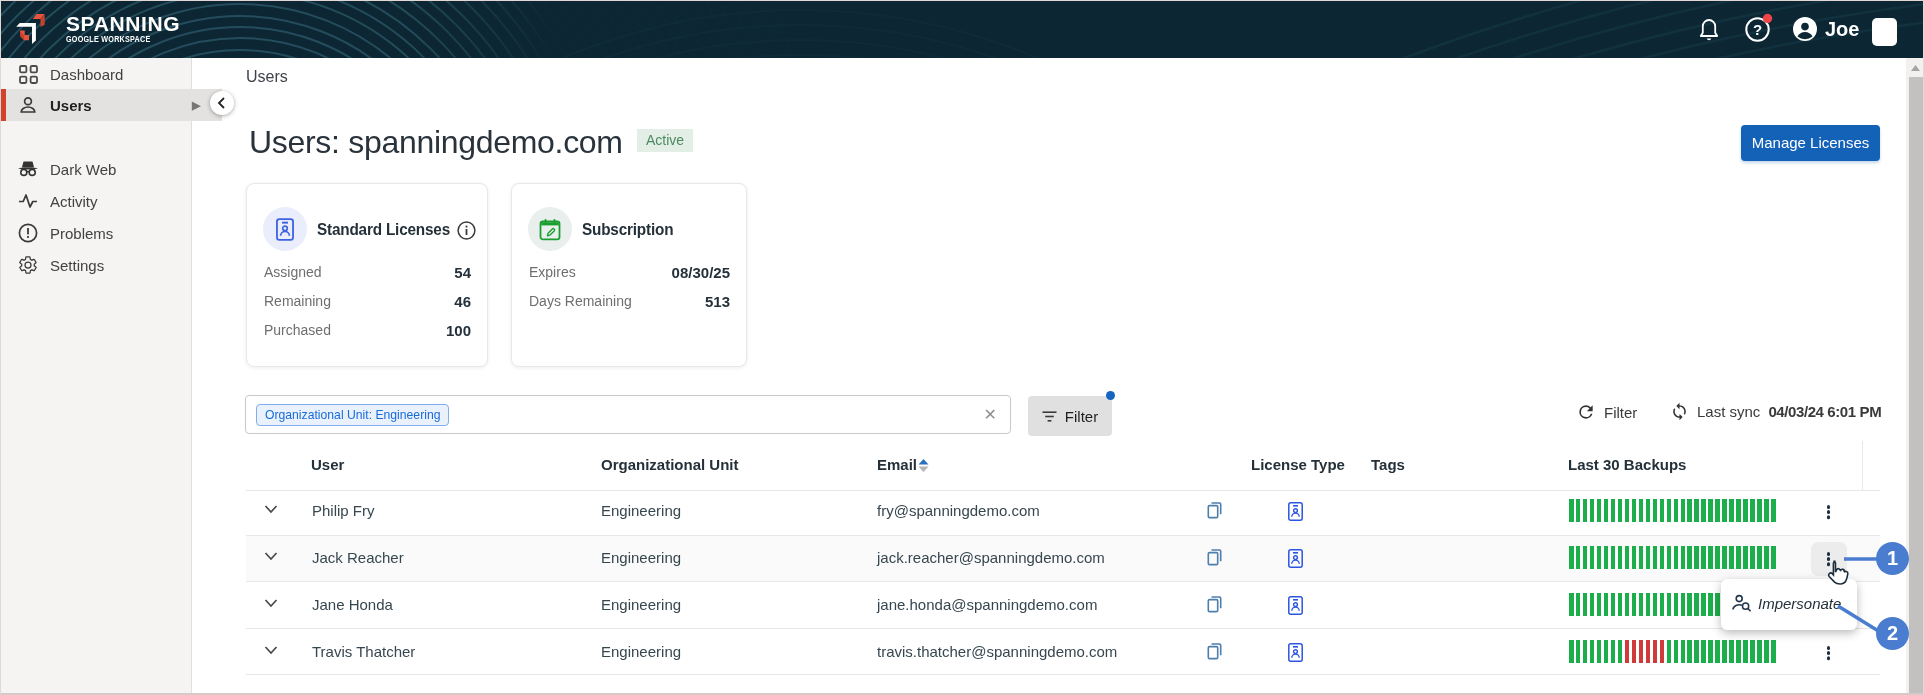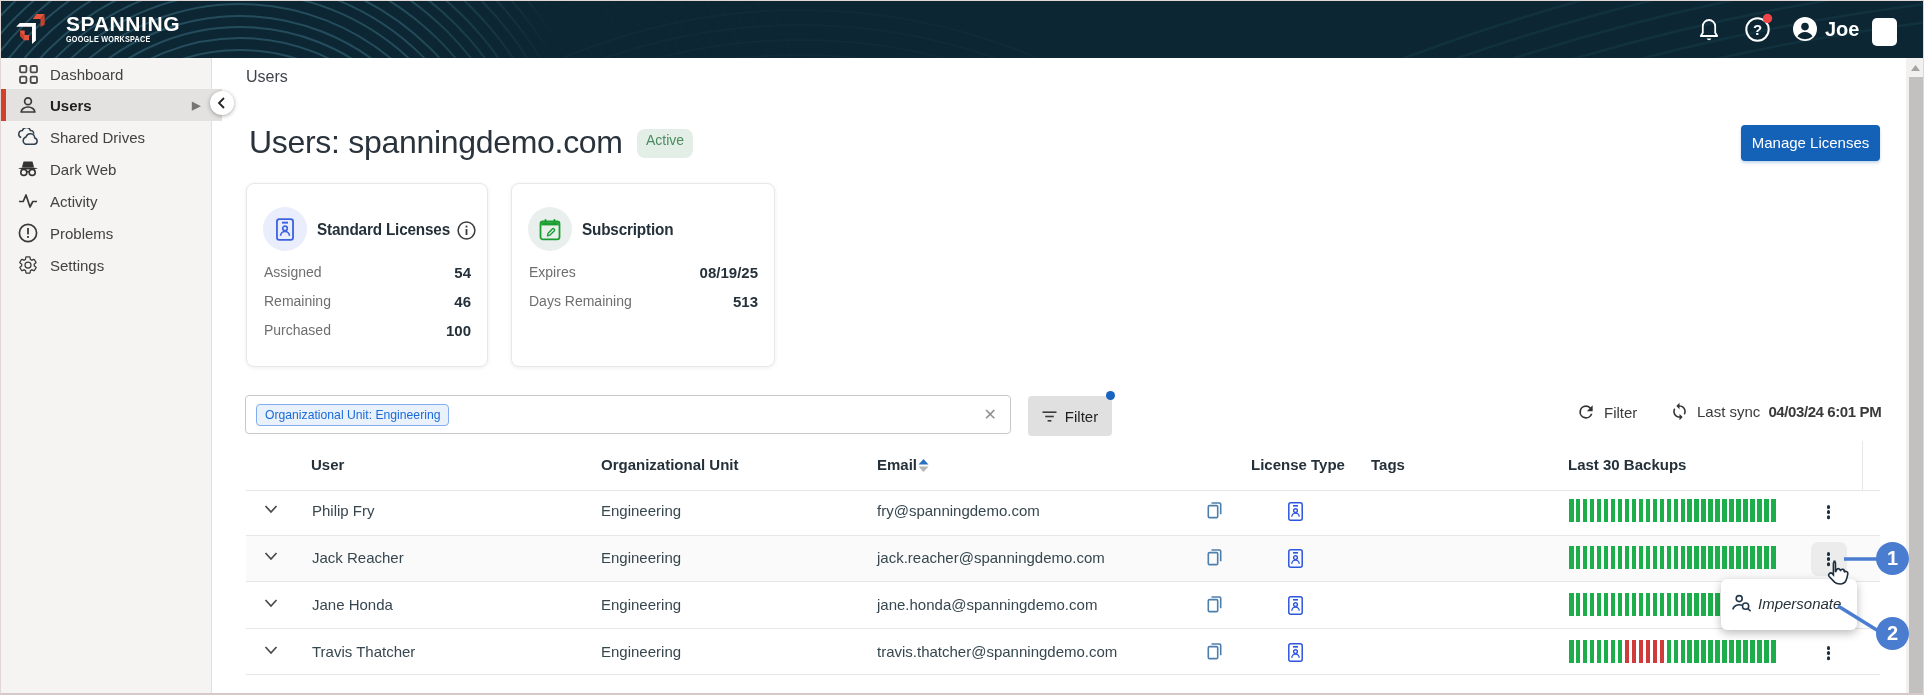--- a/index.html
+++ b/index.html
@@ -14,34 +14,34 @@
   #topbar { position:absolute; left:0; top:0; width:1924px; height:58px; background:#0c2733; overflow:hidden; }
   #topbar svg.waves { position:absolute; left:0; top:0; }
   .logo-text { position:absolute; left:66px; top:13px; color:#fff; }
   .logo-text .l1 { font-size:21px; font-weight:bold; letter-spacing:0.6px; line-height:21px; }
   .logo-text .l2 { font-size:9px; font-weight:bold; letter-spacing:0.3px; line-height:10px; transform:scaleX(0.8); transform-origin:left; }
   .topicon { position:absolute; top:0; height:58px; display:flex; align-items:center; }
   #joe { color:#fff; font-size:20px; font-weight:bold; }
   #kbox { position:absolute; left:1872px; top:18px; width:25px; height:28px; background:#fff; border-radius:5px; color:#0c2733; font-weight:bold; font-size:15px; text-align:center; line-height:28px; letter-spacing:-1px;padding-left:24px; }
 
   
-  #sidebar { position:absolute; left:0; top:58px; width:212px; height:637px; background:#f5f4f3; border-right:1px solid #e2e0de; }
+  #sidebar { position:absolute; left:0; top:58px; width:192px; height:637px; background:#f5f4f3; border-right:1px solid #e2e0de; }
   .nav-item { position:absolute; left:0; width:222px; height:32px; display:flex; align-items:center; color:#424242; font-size:15px; }
   .nav-item .ic { width:24px; height:24px; margin-left:16px; margin-right:10px; flex:0 0 24px; display:flex; align-items:center; justify-content:center; }
   .nav-item.sel { background:#e3e2e1; font-weight:bold; color:#212121; }
   .nav-item.sel::before { content:""; position:absolute; left:0; top:0; width:6px; height:32px; background:#d2422a; }
   #collapse { position:absolute; left:210px; top:91px; width:24px; height:24px; background:#fff; border-radius:50%; box-shadow:0 1px 4px rgba(0,0,0,.35); z-index:5; display:flex; align-items:center; justify-content:center; }
   #crumb { position:absolute; left:246px; top:68px; font-size:16px; color:#3f444b; }
   #h1 { position:absolute; left:249px; top:124px; font-size:32px; font-weight:400; color:#2a333b; letter-spacing:-0.3px; }
-  #chip-active { position:absolute; left:637px; top:129px; width:56px; height:29px; background:#e3efe6; color:#4a8a60; font-size:14px; border-radius:8px; text-align:center; line-height:23px; }
+  #chip-active { position:absolute; left:637px; top:129px; width:56px; height:23px; background:#e3efe6; color:#4a8a60; font-size:14px; border-radius:0; text-align:center; line-height:23px; }
   #btn-manage { position:absolute; left:1741px; top:125px; width:139px; height:36px; background:#1461b8; border-radius:4px; color:#fff; font-size:15px; text-align:center; line-height:36px; box-shadow:0 2px 3px rgba(21,97,184,.25); }
 
   .card { position:absolute; top:183px; height:184px; background:#fff; border:1px solid #e8e8e8; border-radius:8px; box-shadow:0 1px 4px rgba(0,0,0,.07); }
   #card1 { left:246px; width:242px; }
-  #card2 { left:511px; width:264px;padding-left:37px; }
+  #card2 { left:511px; width:236px;padding-left:37px; }
   .card .badge { position:absolute; left:16px; top:23px; width:44px; height:44px; border-radius:50%; display:flex; align-items:center; justify-content:center; }
   .card .title { position:absolute; left:70px; top:36px; font-size:17px; font-weight:bold; color:#25313a; white-space:nowrap; letter-spacing:-0.2px; transform:scaleX(0.90); transform-origin:left; }
   .stat { position:absolute; left:17px; right:16px; height:20px; font-size:14px; color:#6e6e6e; }
   .stat b { float:right; font-size:15px; color:#25313a; }
 
   
   #filter-input { position:absolute; left:245px; top:395px; width:766px; height:39px; border:1px solid #c9c9c9; border-radius:4px; }
   #filter-chip { position:absolute; left:10px; top:8px; height:22px; padding:0 8px; background:#e9f1fd; border:1px solid #84acf0; border-radius:4px; color:#1a6bd8; font-size:12.2px; line-height:20px; }
   #filter-x { position:absolute; right:13px; top:9px; font-size:16px; color:#8f8f8f; }
   #btn-filter { position:absolute; left:1028px; top:396px; width:84px; height:40px; background:#e0e0e0; border-radius:4px; color:#1f1f1f; font-size:15px; display:flex; align-items:center; justify-content:center; gap:8px; }
@@ -173,26 +173,20 @@
             <rect x="11.6" y="11.6" width="6.4" height="6.4" rx="1.4"></rect>
           </g>
         </svg>
       </span>Dashboard</div>
   <div class="nav-item sel" style="top:31px"><span class="ic">
         <svg width="20" height="20" viewBox="0 0 20 20">
           <circle cx="10" cy="6.2" r="3.4" fill="none" stroke="#3a3a3a" stroke-width="1.7"></circle>
           <path d="M3.2 17 a6.8 5 0 0 1 13.6 0 Z" fill="none" stroke="#3a3a3a" stroke-width="1.7"></path>
         </svg>
       </span>Users<span style="position:absolute;left:192px;color:#757575;font-size:11px">▶</span></div>
-  <div class="nav-item" style="top:63px"><span class="ic">
-        <svg width="23" height="18" viewBox="0 0 23 18">
-          <path d="M4.2 9.5 a3.6 3.6 0 0 1 1.2-7 a4.2 4.2 0 0 1 8-.1 a3.1 3.1 0 0 1 3.3 3.3" fill="none" stroke="#33414e" stroke-width="1.5"></path>
-          <path d="M8.6 16.3 h8.6 a3.2 3.2 0 0 0 .5-6.3 a4.4 4.4 0 0 0-8.6-1.1 a3.9 3.9 0 0 0-.5 7.4 Z" fill="#f5f4f3" stroke="#33414e" stroke-width="1.5"></path>
-        </svg>
-      </span>Shared Drives</div>
   <div class="nav-item" style="top:95px"><span class="ic">
         <svg width="22" height="18" viewBox="0 0 22 18">
           <path d="M6.5 1.5 h9 l1.6 6 h-12.2 Z" fill="#333"></path>
           <path d="M1 8.2 c3-1 17-1 20 0 c-3 1.6-17 1.6-20 0 Z" fill="#333"></path>
           <circle cx="6.8" cy="12.4" r="3" fill="none" stroke="#333" stroke-width="1.6"></circle>
           <circle cx="15.2" cy="12.4" r="3" fill="none" stroke="#333" stroke-width="1.6"></circle>
           <path d="M9.8 12 a1.6 1 0 0 1 2.4 0" fill="none" stroke="#333" stroke-width="1.4"></path>
         </svg>
       </span>Dark Web</div>
   <div class="nav-item" style="top:127px"><span class="ic">
@@ -247,21 +241,21 @@
   <div class="badge" style="background:#e9efec">
       <svg width="22" height="23" viewBox="0 0 22 23">
         <rect x="1.5" y="3.4" width="19" height="18" rx="2.4" fill="none" stroke="#1b9e30" stroke-width="1.8"></rect>
         <rect x="2.3" y="4.2" width="17.4" height="3.2" fill="#1b9e30"></rect>
         <rect x="5.6" y="1" width="1.9" height="4.2" rx="0.9" fill="#1b9e30"></rect>
         <rect x="14.5" y="1" width="1.9" height="4.2" rx="0.9" fill="#1b9e30"></rect>
         <path d="M13.3 11 a1.3 1.3 0 0 1 1.9 1.9 l-4.2 4.2 l-2.5.7 l.6-2.6 Z" fill="none" stroke="#1b9e30" stroke-width="1.4" stroke-linejoin="round"></path>
       </svg>
     </div>
   <div class="title">Subscription</div>
-  <div class="stat" style="top:80px">Expires<b>08/19/25</b></div>
+  <div class="stat" style="top:80px">Expires<b>08/30/25</b></div>
   <div class="stat" style="top:109px">Days Remaining<b>513</b></div>
 </div>
 
 <div id="filter-input">
   <div id="filter-chip">Organizational Unit: Engineering</div>
   <div id="filter-x">✕</div>
 </div>
 <div id="btn-filter">
     <svg width="15" height="11" viewBox="0 0 15 11">
       <g stroke="#3a3a3a" stroke-width="1.6">

